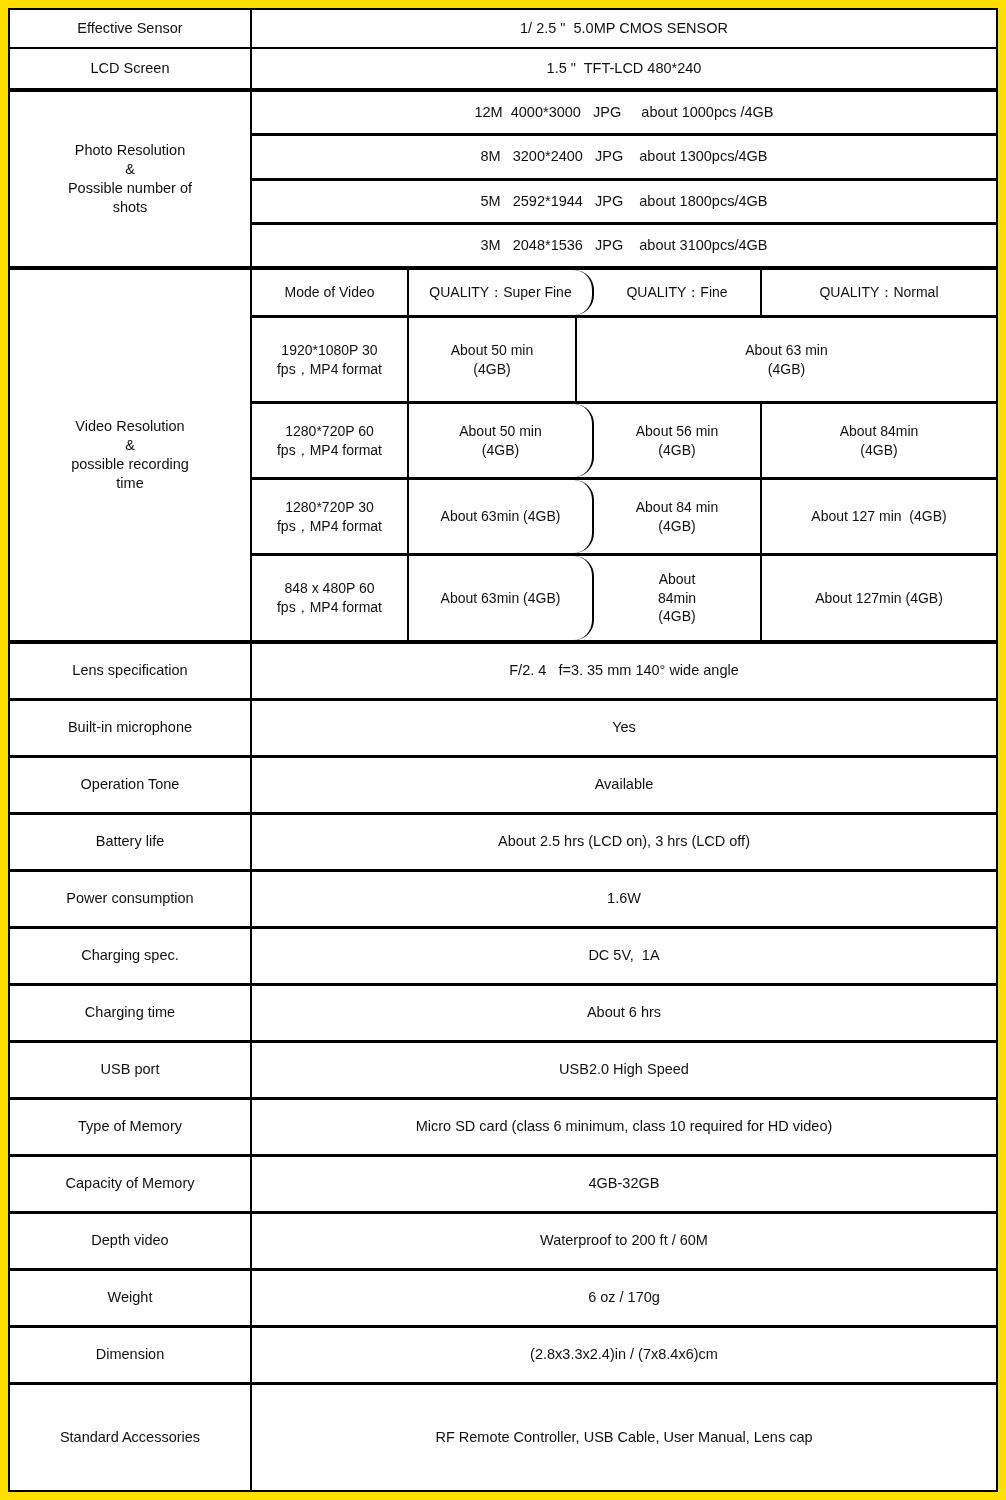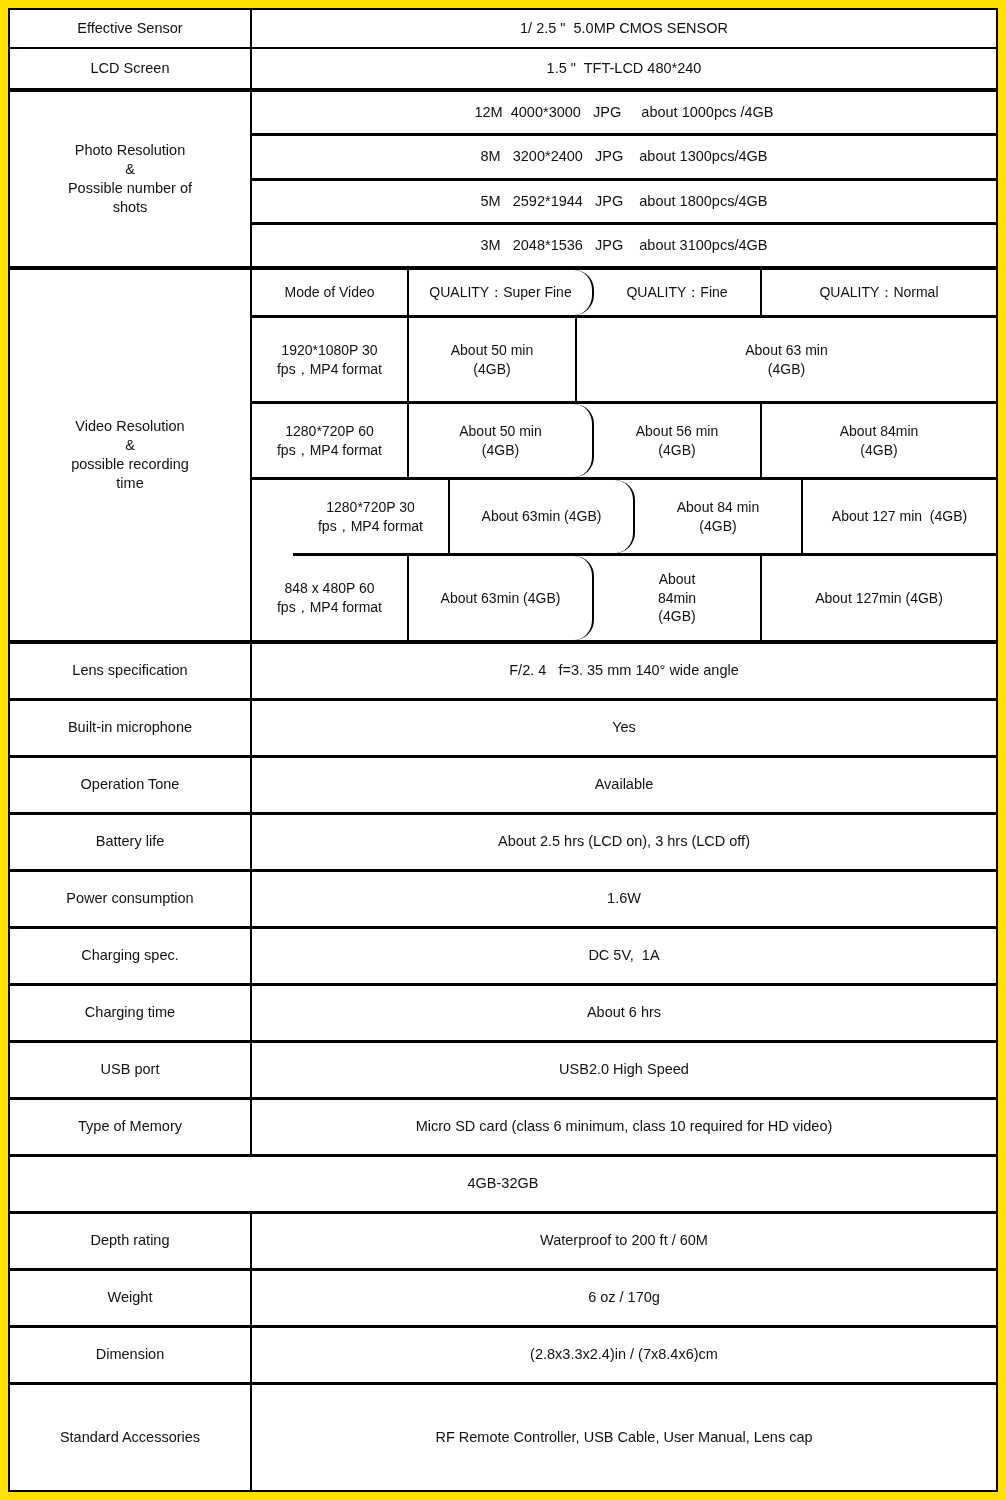--- a/index.html
+++ b/index.html
@@ -55,21 +55,21 @@
   .sub-row { flex: 1 1 auto; display: flex; border-bottom: 3px solid #000000; }
   .sub-row:last-child { border-bottom: none; }
   .sub-row .value { width: 100%; text-align: center; }
 
   .vid { flex: 1 1 auto; display: flex; flex-direction: column; }
   .vrow { display: flex; border-bottom: 3px solid #000000; flex: none; }
   .vrow:last-child { border-bottom: none; flex: 1 1 auto; }
   .v-head { height: 48px; }
   .v-r1 { height: 86px; }
   .v-r2 { height: 76px; }
-  .v-r3 { height: 76px; margin-left: 41px; }
+  .v-r3 { height: 76px; }
   .vcell {
     display: flex;
     align-items: center;
     justify-content: center;
     text-align: center;
     white-space: pre-wrap;
     line-height: 1.35;
     font-size: 14px;
     border-right: 2px solid #000000;
     padding: 2px 5px;
@@ -199,24 +199,25 @@
     </div>
     <div class="row spec">
       <div class="cell label">USB port</div>
       <div class="cell value">USB2.0 High Speed</div>
     </div>
     <div class="row spec">
       <div class="cell label">Type of Memory</div>
       <div class="cell value">Micro SD card (class 6 minimum, class 10 required for HD video)</div>
     </div>
     <div class="row spec">
+      <div class="cell label">Capacity of Memory</div>
       <div class="cell value">4GB-32GB</div>
     </div>
     <div class="row spec">
-      <div class="cell label">Depth rating</div>
+      <div class="cell label">Depth video</div>
       <div class="cell value">Waterproof to 200 ft / 60M</div>
     </div>
     <div class="row spec">
       <div class="cell label">Weight</div>
       <div class="cell value">6 oz / 170g</div>
     </div>
     <div class="row spec">
       <div class="cell label">Dimension</div>
       <div class="cell value">(2.8x3.3x2.4)in / (7x8.4x6)cm</div>
     </div>

